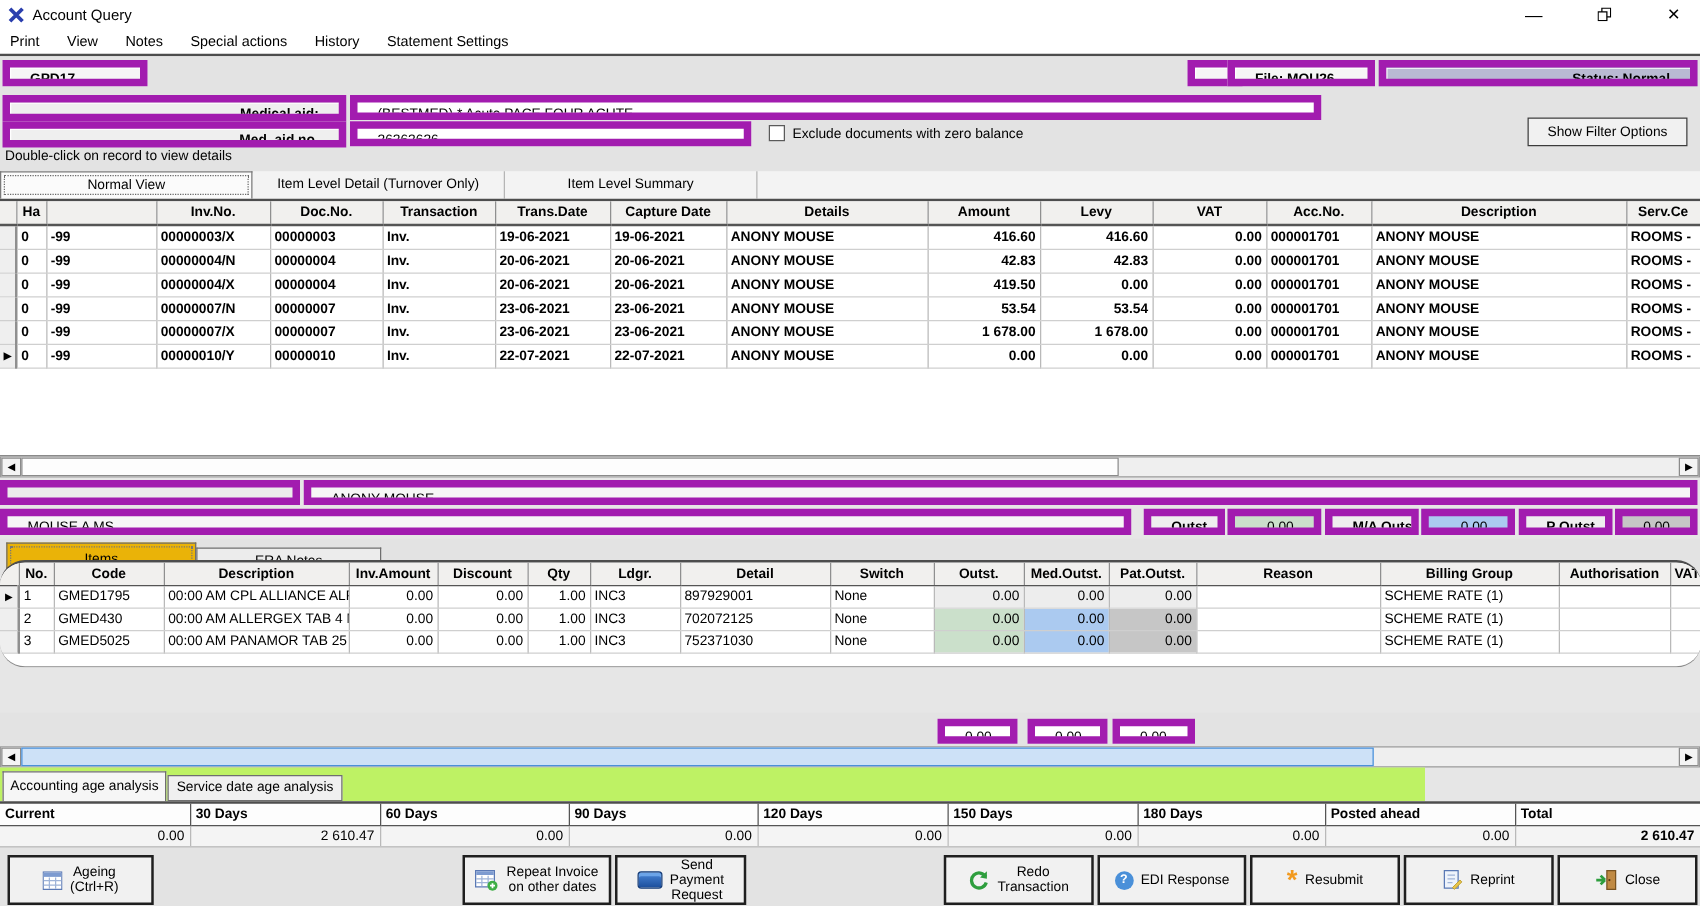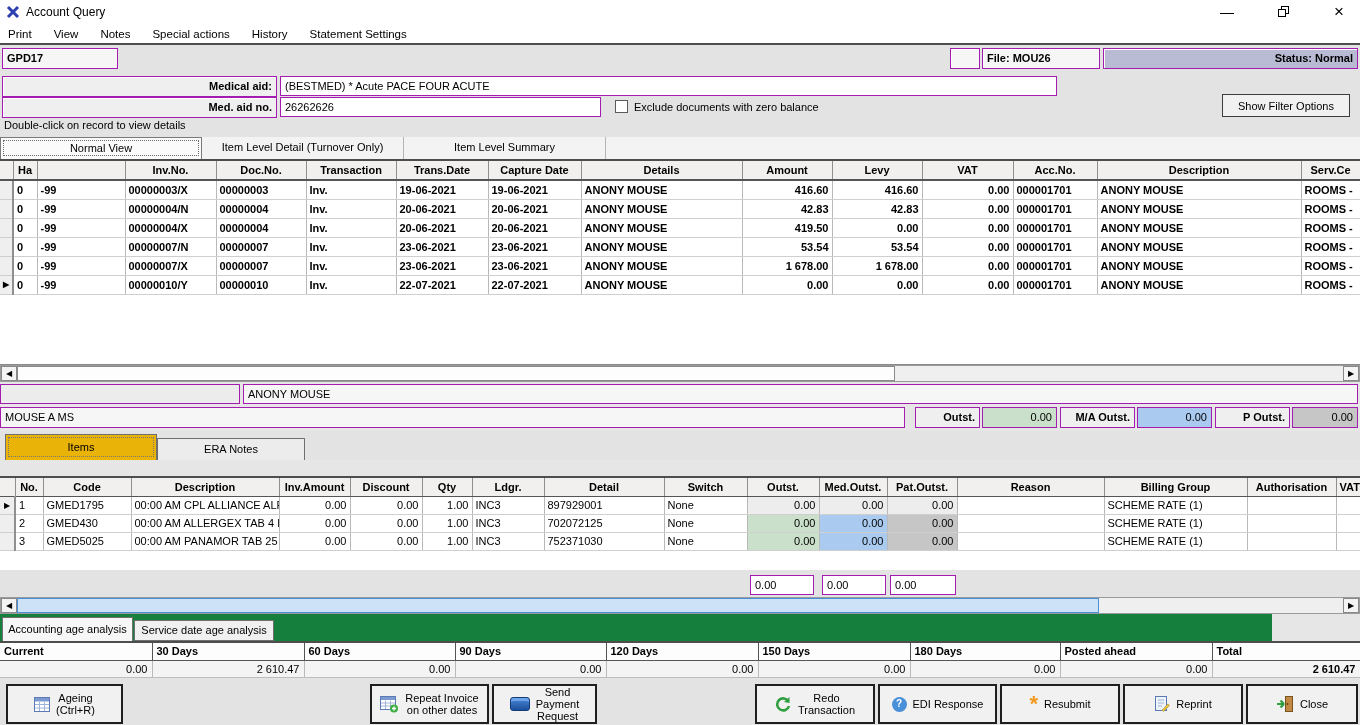--- a/index.html
+++ b/index.html
@@ -12,21 +12,21 @@
   #titlebar .apptitle { font-size:12px; margin-left:6px; }
   .wincontrols { position:absolute; right:8px; top:0; height:24px; display:flex; align-items:center; gap:30px; }
   .winbtn { width:26px; text-align:center; font-size:14px; cursor:default; }
 
   
   #menubar { position:absolute; top:24px; left:0; width:1360px; height:21px; background:#fff; border-bottom:2px solid #4d4d4d; display:flex; align-items:center; gap:22px; padding-left:8px; }
   #menubar span { font-size:11.5px; }
 
   
   #topform { position:absolute; top:45px; left:0; width:1360px; height:92px; background:#e3e3e3; }
-  .fld { position:absolute; background:#f6f6f6; border:1px solid #a21caf; box-shadow:inset 1px 1px 0 #fff; height:21px; line-height:19px; padding:0 4px; overflow:hidden; white-space:nowrap; }
+  .fld { position:absolute; background:#f6f6f6; border:6px solid #a21caf; box-shadow:inset 1px 1px 0 #fff; height:21px; line-height:19px; padding:0 16px; overflow:hidden; white-space:nowrap; }
   .fld.white { background:#fff; }
   .fld.bold { font-weight:bold; }
   .lbl { text-align:right; font-weight:bold; background:#efefef; }
   #statusbox { background:#b9bad3; text-align:right; font-weight:bold; }
   #filterbtn { position:absolute; left:1222px; top:49px; width:128px; height:23px; background:#f1f1f1; border:1px solid #3c3c3c; font-size:11px; }
   #hint { position:absolute; left:4px; top:74px; }
   .checkboxrow { position:absolute; left:615px; top:55px; display:flex; align-items:center; gap:6px; }
   .checkbox { width:13px; height:13px; background:#fff; border:1px solid #5a5a5a; display:inline-block; }
 
   
@@ -69,21 +69,21 @@
   #itemtabs { position:absolute; top:431px; left:0; width:1360px; height:29px; background:#e3e3e3; }
   .itab { position:absolute; bottom:0; text-align:center; border:1px solid #6f6f6f; border-bottom:none; background:#ececec; }
   .itab.active { background:#eab308; height:26px; line-height:24px; outline:1px dotted #777; outline-offset:-4px; }
   .itab.inactive { height:22px; line-height:20px; }
 
   
   #totals { position:absolute; top:570px; left:0; width:1360px; height:27px; background:#e3e3e3; }
   #totals .fld { top:5px; height:20px; background:#fff; box-shadow:none; }
 
   
-  #agetabs { position:absolute; top:614px; left:0; width:1272px; height:27px; background:#15803d; }
+  #agetabs { position:absolute; top:614px; left:0; width:1140px; height:27px; background:#bef264; }
   .atab { position:absolute; bottom:0; text-align:center; border:1px solid #6f6f6f; background:#f0f0f0; font-size:11px; }
   .atab.active { height:24px; line-height:22px; border-bottom:none; background:#f6f6f6; }
   .atab.inactive { height:21px; line-height:19px; }
   #agetable-wrap { position:absolute; top:641px; left:0; width:1360px; background:#fff; border-top:2px solid #4d4d4d; border-bottom:1px solid #8a8a8a; }
   #agetable { border-collapse:collapse; table-layout:fixed; width:1360px; }
   #agetable th { font-weight:bold; text-align:left; padding:0 4px; height:17px; border-right:1px solid #555; border-bottom:1px solid #555; background:#fdfdfd; overflow:hidden; white-space:nowrap; }
   #agetable td { text-align:right; padding:0 4px; height:17px; border-right:1px solid #b9b9b9; background:#f4f4f4; overflow:hidden; white-space:nowrap; }
   #agetable td.total { font-weight:bold; }
 
   
@@ -318,21 +318,21 @@
     <div class="fld valblue" style="left:1137px; top:407px; width:75px; height:21px;">0.00</div>
     <div class="fld lbl" style="left:1215px; top:407px; width:75px; height:21px;">P Outst.</div>
     <div class="fld valgray" style="left:1292px; top:407px; width:66px; height:21px;">0.00</div>
   </div>
 
   <div id="itemtabs">
     <span class="itab active" style="left:5px; width:152px;">Items</span>
     <span class="itab inactive" style="left:157px; width:148px;">ERA Notes</span>
   </div>
 
-  <div class="gridwrap" style="top:476px; height:110px;">
+  <div class="gridwrap" style="top:448px; height:86px;border-radius:20px;">
     <table class="grid" id="itemsgrid">
       <colgroup>
         <col style="width:15px">
           <col style="width:28px">
           <col style="width:88px">
           <col style="width:148px">
         <col style="width:71px">
           <col style="width:72px">
           <col style="width:50px">
           <col style="width:72px">

